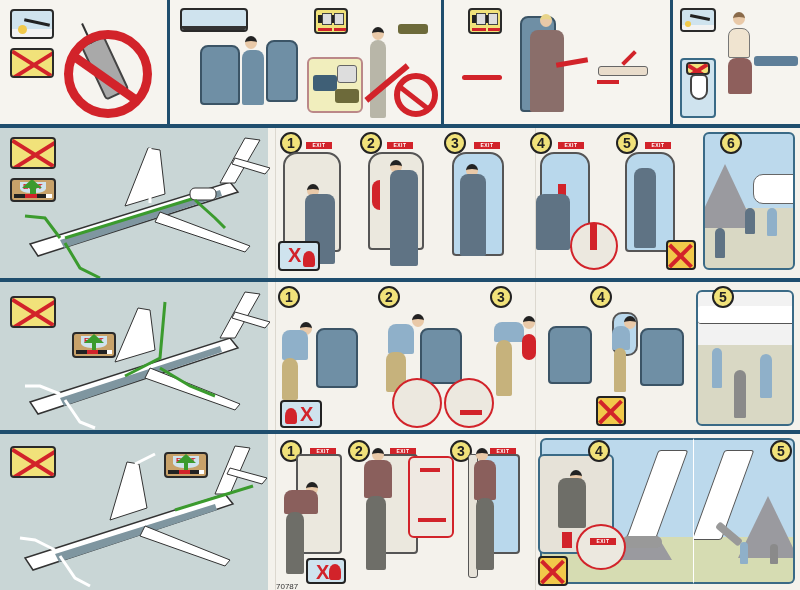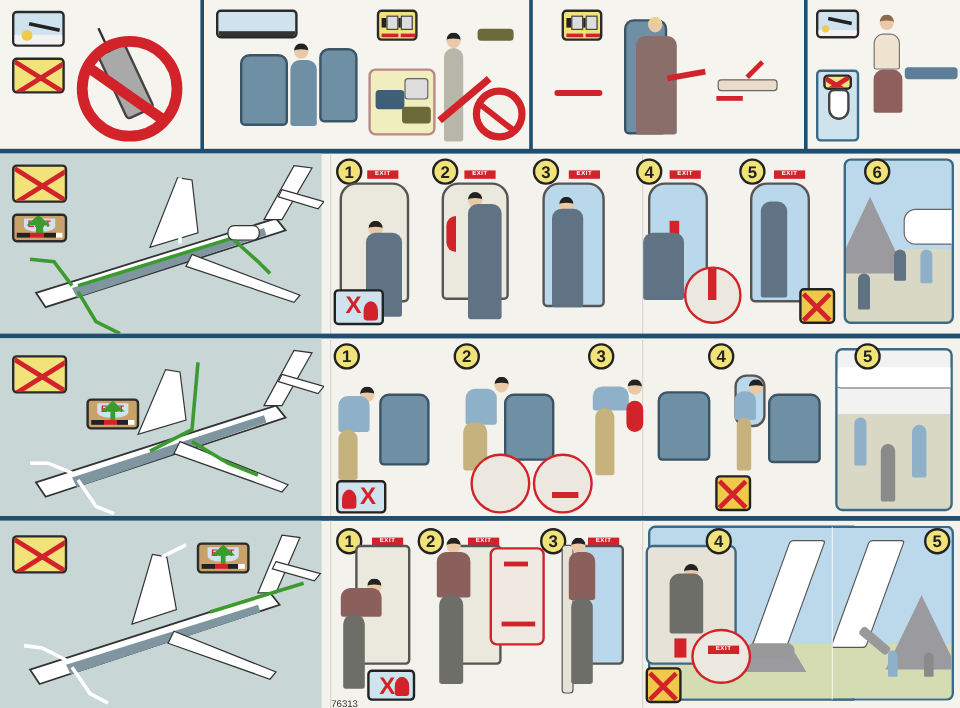--- a/index.html
+++ b/index.html
@@ -316,21 +316,21 @@
     <div class="step-num" style="left:280px;top:6px;">1</div>
     <div class="exit-sign" style="left:310px;top:14px;">EXIT</div>
     <div class="door" style="left:296px;top:20px;width:46px;height:100px;border-radius:4px;"></div>
     <div class="head" style="left:306px;top:48px;"></div>
     <div class="person" style="left:284px;top:56px;width:34px;height:24px;background:#8a5f5c;"></div>
     <div class="person" style="left:286px;top:78px;width:18px;height:62px;background:#6e6e68;"></div>
     <div class="warn-fire" style="left:306px;top:124px;width:40px;height:26px;">
         <div class="x">X</div>
         <div class="flame"></div>
       </div>
-    <div class="code" style="left:276px;top:148px;">76313</div>
+    <div class="code" style="left:276px;top:148px;">70787</div>
 
     <div class="step-num" style="left:348px;top:6px;">2</div>
     <div class="exit-sign" style="left:390px;top:14px;">EXIT</div>
     <div class="door" style="left:378px;top:20px;width:40px;height:100px;border-radius:4px;"></div>
     <div class="head" style="left:372px;top:14px;"></div>
     <div class="person" style="left:364px;top:26px;width:28px;height:38px;background:#8a5f5c;"></div>
     <div class="person" style="left:366px;top:62px;width:20px;height:74px;background:#6e6e68;"></div>
     <div class="bagbox" style="left:408px;top:22px;width:46px;height:82px;border-color:#d2232a;background:#efe9e2;">
       <div class="redarrow" style="left:10px;top:10px;width:20px;height:4px;"></div>
       <div class="redarrow" style="left:8px;top:60px;width:28px;height:4px;"></div>

